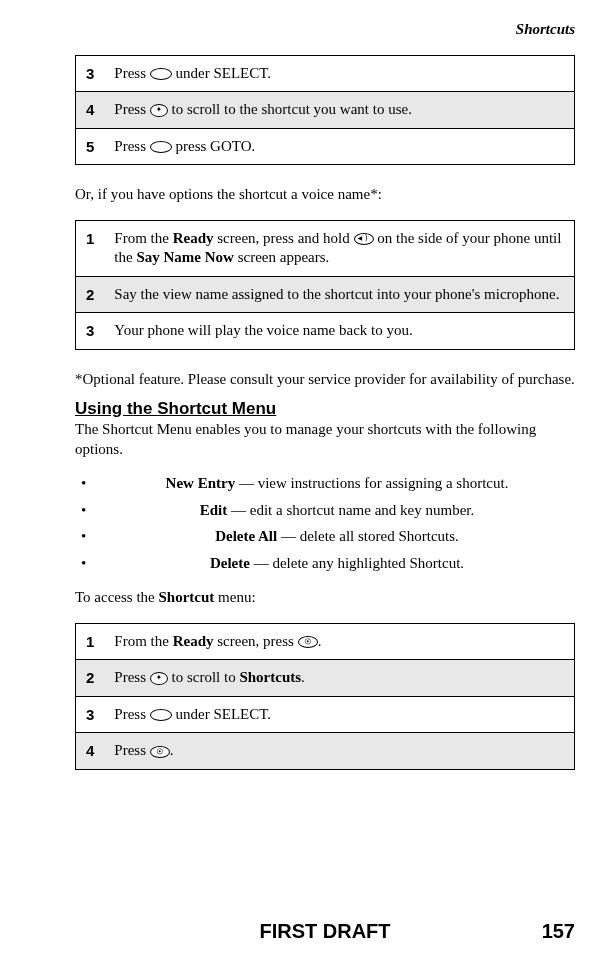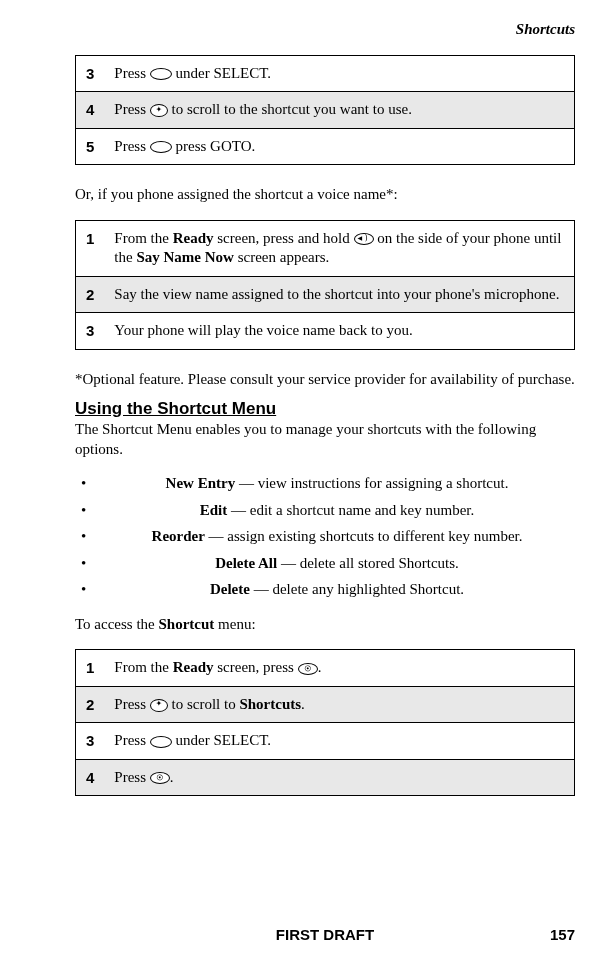--- a/index.html
+++ b/index.html
@@ -155,21 +155,21 @@
     }
     .footer {
       position: absolute;
       bottom: 18px;
       left: 75px;
       right: 40px;
       display: flex;
       justify-content: space-between;
       font-family: Arial, Helvetica, sans-serif;
       font-weight: bold;
-      font-size: 15px;
+      font-size: 20px;
     }
     .footer-center {
       position: absolute;
       left: 50%;
       transform: translateX(-50%);
     }
     .footer-right {
       margin-left: auto;
       text-align: center;
     }
@@ -197,21 +197,21 @@
     <tr>
       <td class="step-num">5</td>
       <td class="step-text">
         <span>Press </span><span class="icon-oval"></span><span> press GOTO.</span>
       </td>
     </tr>
   </tbody>
     </table>
 </div>
 
-<p class="para">Or, if you phone assigned the shortcut a voice name*:</p>
+<p class="para">Or, if you have options the shortcut a voice name*:</p>
 
 <div class="steps-box">
   <table>
     <tbody>
         <tr>
       <td class="step-num">1</td>
       <td class="step-text">
         <span>From the </span><span class="bold">Ready</span><span> screen, press and hold </span><span class="icon-speaker"></span><span> on the side of your phone until the </span><span class="bold">Say Name Now</span><span> screen appears.</span>
       </td>
     </tr>
@@ -229,21 +229,20 @@
 
 <p class="para footnote">*Optional feature. Please consult your service provider for availability of purchase.</p>
 
 <h2 class="subheading">Using the Shortcut Menu</h2>
 
 <p class="para">The Shortcut Menu enables you to manage your shortcuts with the following options.</p>
 
 <ul class="bullet-list">
   <li><span class="bold">New Entry</span><span> — view instructions for assigning a shortcut.</span></li>
   <li><span class="bold">Edit</span><span> — edit a shortcut name and key number.</span></li>
-  <li><span class="bold">Reorder</span><span> — assign existing shortcuts to different key number.</span></li>
   <li><span class="bold">Delete All</span><span> — delete all stored Shortcuts.</span></li>
   <li><span class="bold">Delete</span><span> — delete any highlighted Shortcut.</span></li>
 </ul>
 
 <p class="para">
   <span>To access the </span><span class="bold">Shortcut</span><span> menu:</span>
 </p>
 
 <div class="steps-box">
   <table>

